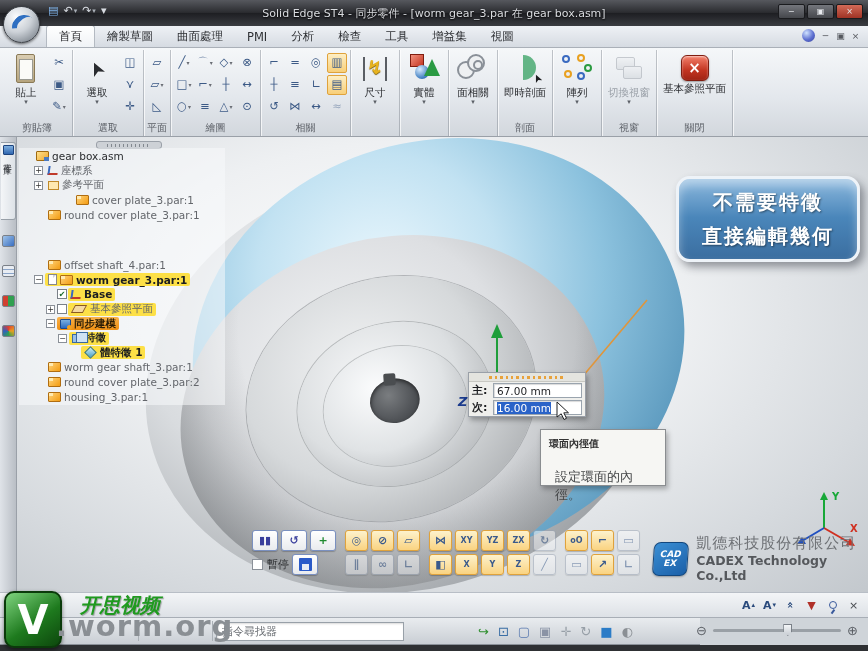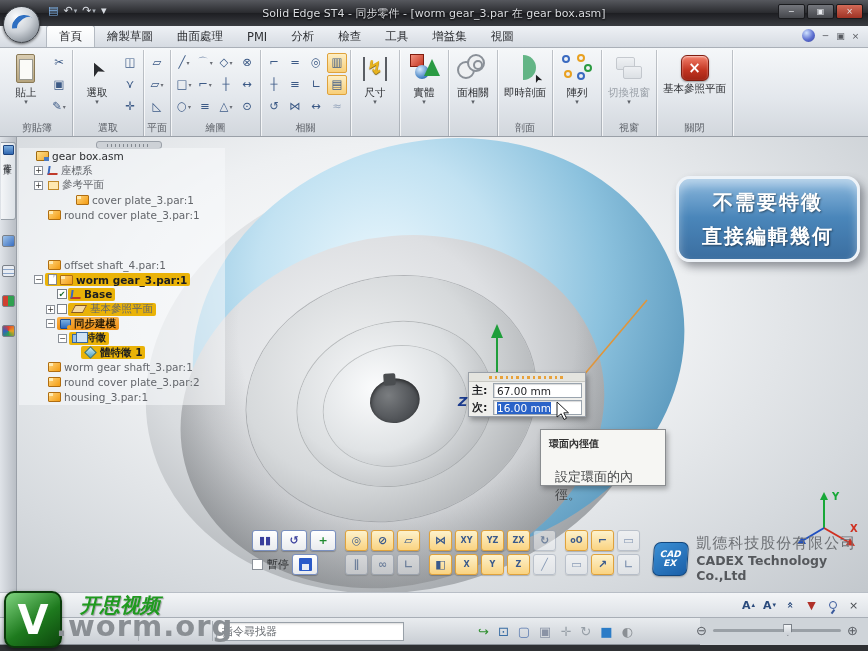--- a/index.html
+++ b/index.html
@@ -97,21 +97,21 @@
 
   .treehandle{position:absolute;left:96px;top:141px;width:66px;height:8px;background:#cdd1d6;border:1px solid #9aa0a8;border-radius:3px;z-index:7}
   .treehandle::after{content:"";position:absolute;left:10px;top:2px;right:10px;height:3px;background:repeating-linear-gradient(90deg,#82888f 0 1.5px,transparent 1.5px 4px)}
 
   
   .treepanel{position:absolute;left:19px;top:148px;width:206px;z-index:8;background:rgba(248,250,252,.55);padding:1px 0}
   .trow{display:flex;align-items:center;height:14.6px;white-space:nowrap}
   .rowbody{display:flex;align-items:center;gap:3px;padding:0 3px;border-radius:2px;height:13px;font-size:10.5px;color:#63666b}
   .rowbody.gb{color:#2a2c2f}
   .rowbody.bold{font-weight:bold;color:#1c1e20}
-  .rowbody.hl-y{background:#eab308}
+  .rowbody.hl-y{background:#fde047}
   .rowbody.hl-o{background:linear-gradient(#f9b24a,#ef8f12);color:#2a1c05;font-weight:bold}
   .exp{width:9px;height:9px;flex:0 0 9px;background:#fff;border:1px solid #8a9098;font-size:8px;line-height:7px;text-align:center;color:#333;margin-right:2px}
   .expsp{width:11px;flex:0 0 11px}
   .chk{width:10px;height:10px;flex:0 0 10px;background:#fff;border:1px solid #7a8088;font-size:8px;line-height:9px;text-align:center;color:#1a6a2a;margin-right:1px}
   .ti{flex:0 0 auto;position:relative}
   .ti-asm{width:13px;height:10px;background:linear-gradient(135deg,#ffe08a,#f0a830);border:1px solid #a06a10;border-radius:1px}
   .ti-asm::after{content:"";position:absolute;right:-1px;bottom:-1px;width:5px;height:4px;background:#4a7ac0}
   .ti-part{width:13px;height:10px;background:linear-gradient(135deg,#ffd37a,#f39c12);border:1px solid #b06d10;border-radius:1px}
   .ti-part::before{content:"";position:absolute;left:0;top:0;width:4px;height:3px;background:#ffeab0}
   .ti-csys{width:10px;height:9px;border-left:2px solid #3a6ac0;border-bottom:2px solid #c03a2a;transform:skewX(-8deg)}

